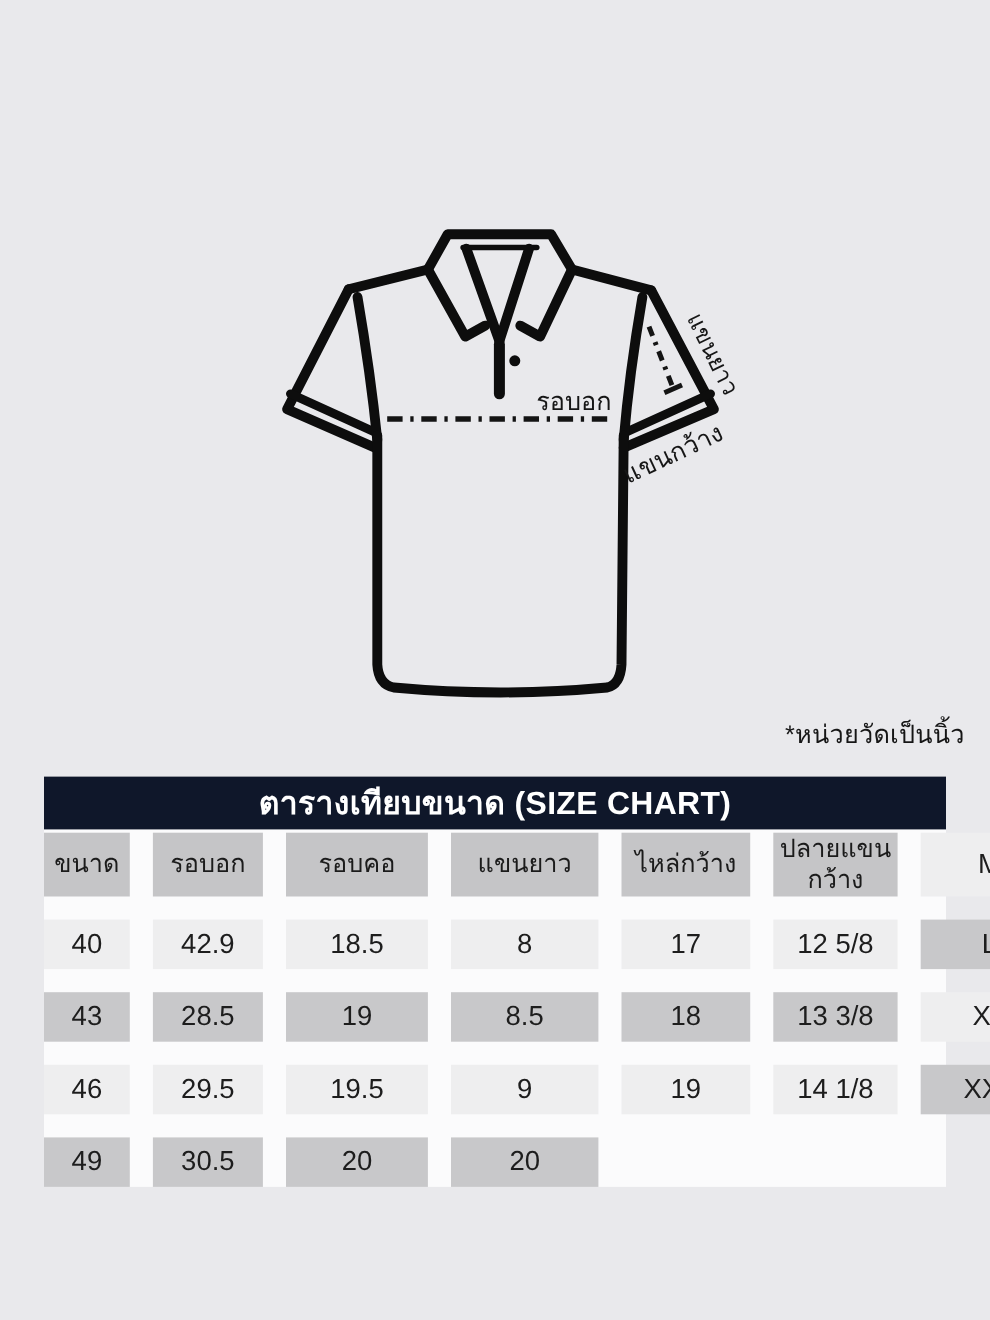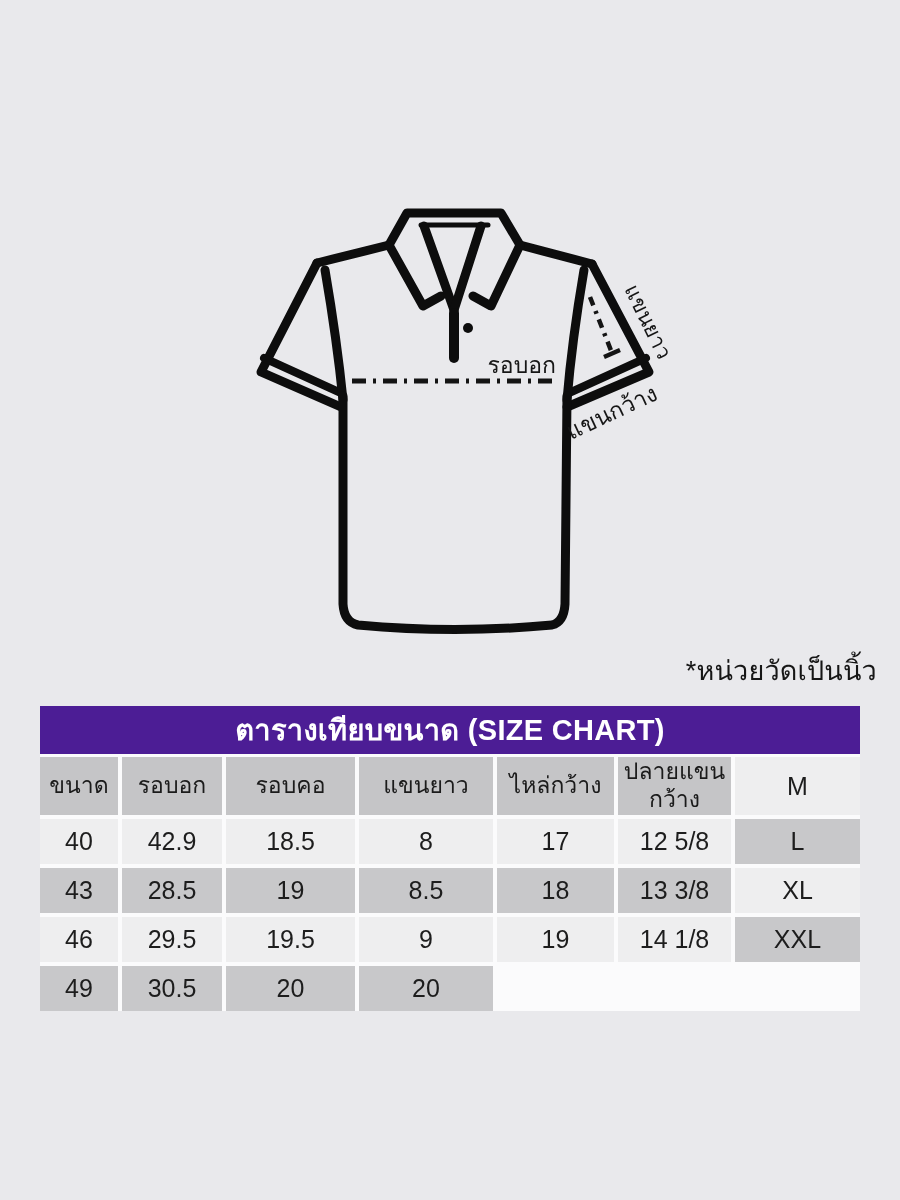--- a/index.html
+++ b/index.html
@@ -16,45 +16,45 @@
   .shirt-svg{
     position:absolute;left:0;top:0;width:900px;height:1200px;
   }
   .svg-label{
     font-family:"Liberation Sans","DejaVu Sans",sans-serif;
     fill:#161616;
   }
   .unit-note{
     position:absolute;
     right:23px;top:649px;
-    font-size:27px;
+    font-size:23px;
     color:#161616;
     letter-spacing:0.2px;
   }
   .table-wrap{
     position:absolute;
     left:40px;top:706px;
     width:820px;
     background:#fbfbfc;
   }
   .title-bar{
     height:48px;
-    background:#4c1d95;
+    background:#0f172a;
     color:#ffffff;
     font-size:29px;
     font-weight:bold;
     display:flex;align-items:center;justify-content:center;
     margin-bottom:3px;
     letter-spacing:0.3px;
   }
   .size-grid{
     display:grid;
     grid-template-columns:78px 100px 129px 134px 117px 113px 125px;
     grid-template-rows:58px 45px 45px 45px 45px;
-    gap:4px;
+    gap:21px;
   }
   .hcell{
     background:#c5c5c7;
     display:flex;align-items:center;justify-content:center;
     text-align:center;
     font-size:23px;
     color:#1b1b1b;
     white-space:pre-line;
     line-height:1.2;
   }

